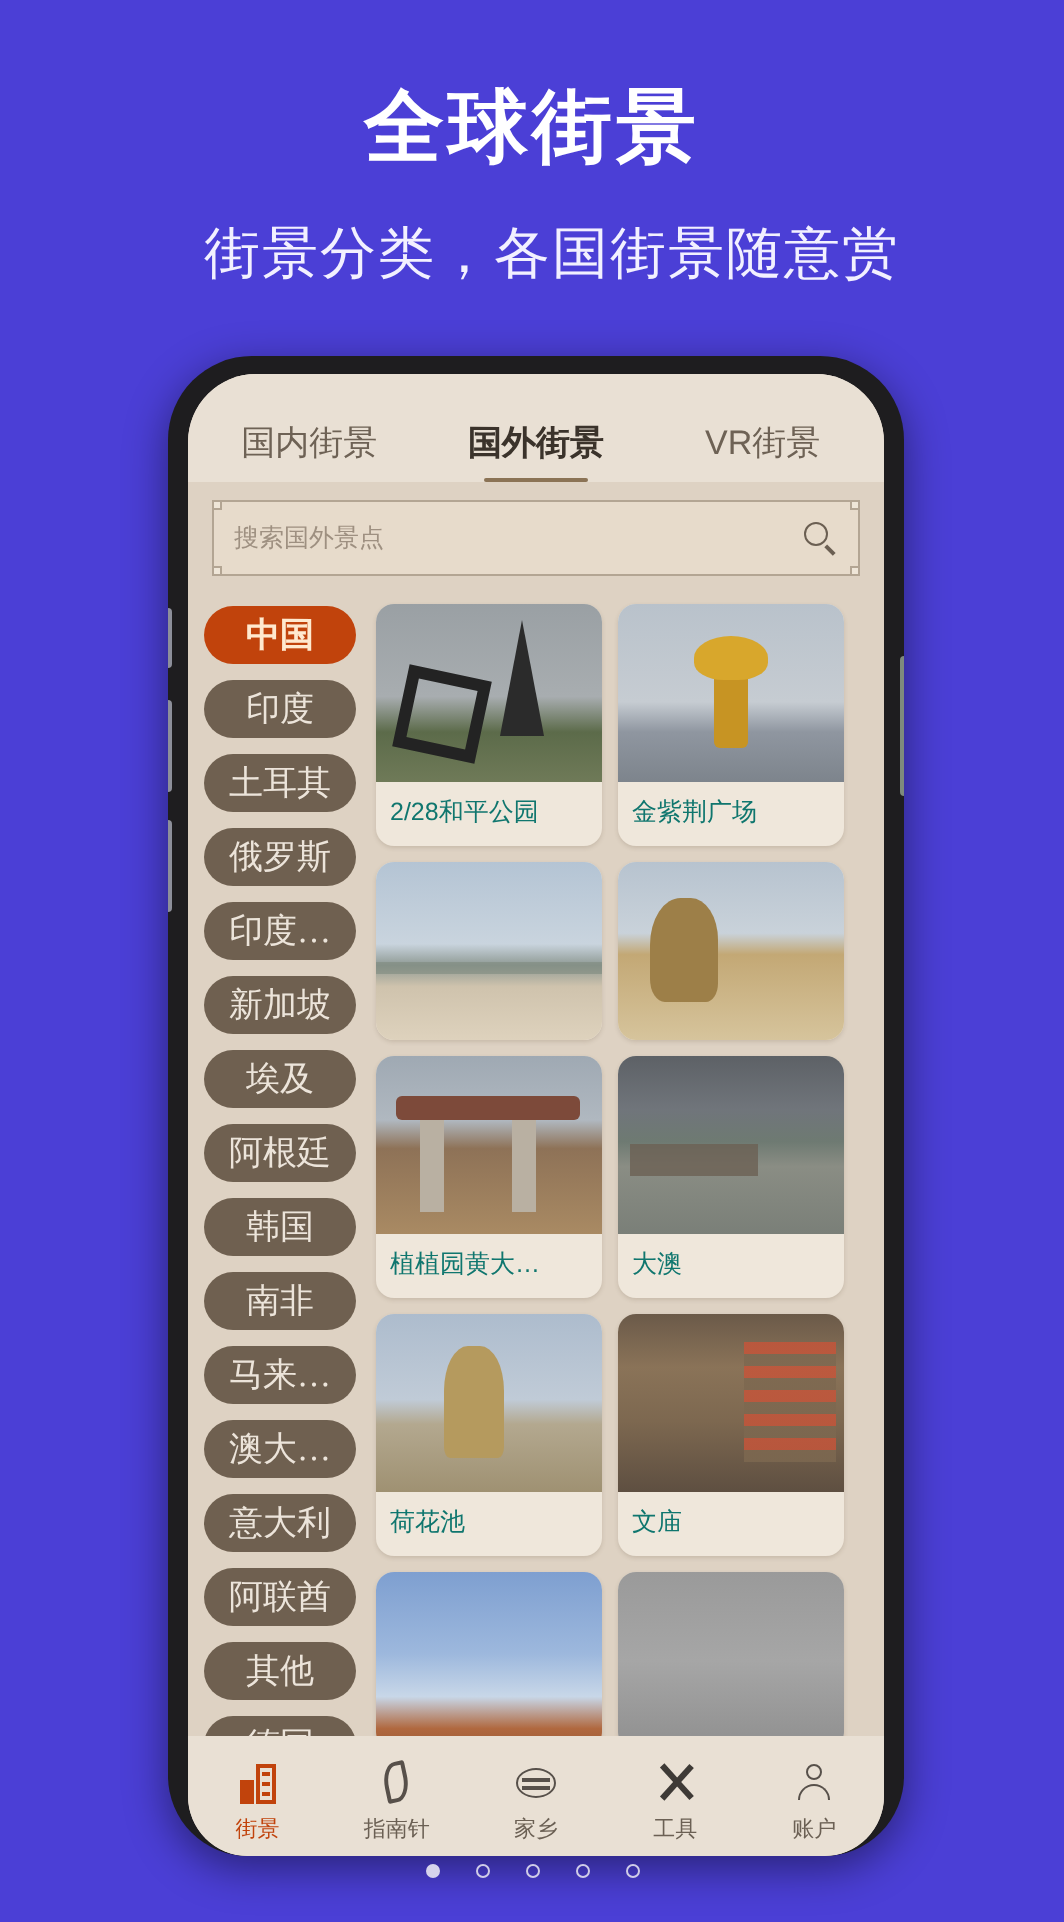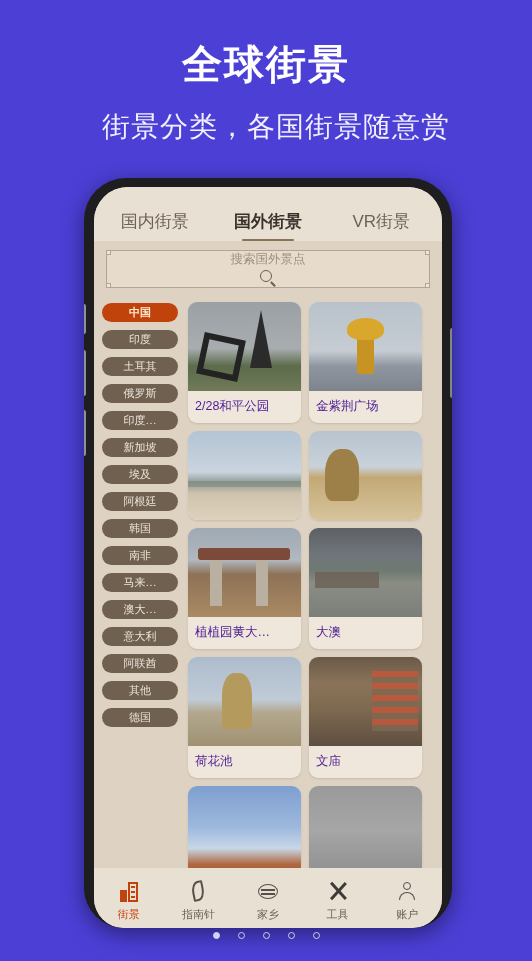--- a/index.html
+++ b/index.html
@@ -61,21 +61,21 @@
   .tab.active { color:#3b332b; font-weight:600; }
   .tab.active::after {
     content:""; position:absolute; left:50%; transform:translateX(-50%);
     bottom:0; width:52px; height:2px; background:#8b7355; border-radius:2px;
   }
 
   
   .search-wrap { background:#ded2c3; padding:9px 12px 9px 12px; }
   .search-box {
     height:38px; background:#e7dbcb; border:1px solid #b3a593;
-    display:flex; align-items:center; padding:0 10px; position:relative;flex-direction:column;
+    display:flex; align-items:center; padding:0 10px; position:relative;
   }
   .search-box .corner {
     position:absolute; width:5px; height:5px;
     border:1px solid #b3a593; background:#efe6d8;
   }
   .search-box .c-tl { left:-1px; top:-1px; }
   .search-box .c-tr { right:-1px; top:-1px; }
   .search-box .c-bl { left:-1px; bottom:-1px; }
   .search-box .c-br { right:-1px; bottom:-1px; }
   .search-ph { font-size:12.5px; color:#9e9081; flex:1; }
@@ -90,39 +90,39 @@
   }
 
   
   .content {
     display:flex; background:#ded2c3; height:571px; overflow:hidden;
   }
   .sidebar {
     width:92px; flex:0 0 92px; padding:6px 8px 0 8px; overflow:hidden;
   }
   .chip {
-    height:19px; border-radius:15px; background:#6f6050;
-    color:#ece4da; font-size:11px; display:flex;
+    height:29px; border-radius:15px; background:#6f6050;
+    color:#ece4da; font-size:17px; display:flex;
     align-items:center; justify-content:center; margin-bottom:8px;
     white-space:nowrap; overflow:hidden;font-family:Liberation Serif, serif;
   }
   .chip.active { background:#c1430c; color:#ffe9cf; font-weight:600; }
 
   .grid {
     flex:1; padding:5px 10px 0 2px;
     display:flex; flex-wrap:wrap; gap:8px; align-content:flex-start;
     overflow:hidden;
   }
   .card {
     width:113px; border-radius:9px; overflow:hidden;
     background:#efe7db; box-shadow:0 1px 2px rgba(90,70,50,.17);
   }
   .thumb { height:89px; position:relative; overflow:hidden; }
   .card-label {
-    font-size:12.5px; color:#4c1d95; padding:7px 6px 8px 7px;
+    font-size:12.5px; color:#0f766e; padding:7px 6px 8px 7px;
     white-space:nowrap; overflow:hidden; text-overflow:clip;
   }
 
   
   .t-peace   { background:linear-gradient(#9aa0a4 0%,#a8adb0 52%,#5c6b4a 72%,#6f7a58 100%); }
   .t-peace::before{content:"";position:absolute;left:12px;top:34px;width:30px;height:30px;border:6px solid #232323;transform:rotate(12deg);}
   .t-peace::after{content:"";position:absolute;left:62px;top:8px;width:0;height:0;border-left:11px solid transparent;border-right:11px solid transparent;border-bottom:58px solid #2b2b2b;}
   .t-golden  { background:linear-gradient(#b9c2cb 0%,#c6ccd2 55%,#8f96a0 72%,#7d848c 100%); }
   .t-golden::before{content:"";position:absolute;left:48px;top:22px;width:17px;height:50px;background:#c79423;border-radius:3px;}
   .t-golden::after{content:"";position:absolute;left:38px;top:16px;width:37px;height:22px;background:#d8a72c;border-radius:50% 50% 40% 40%;}

